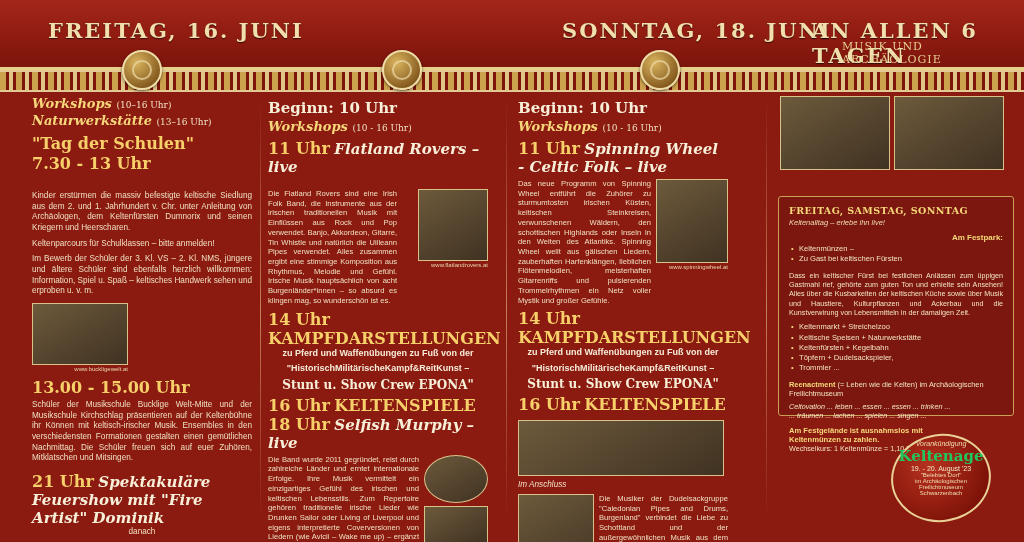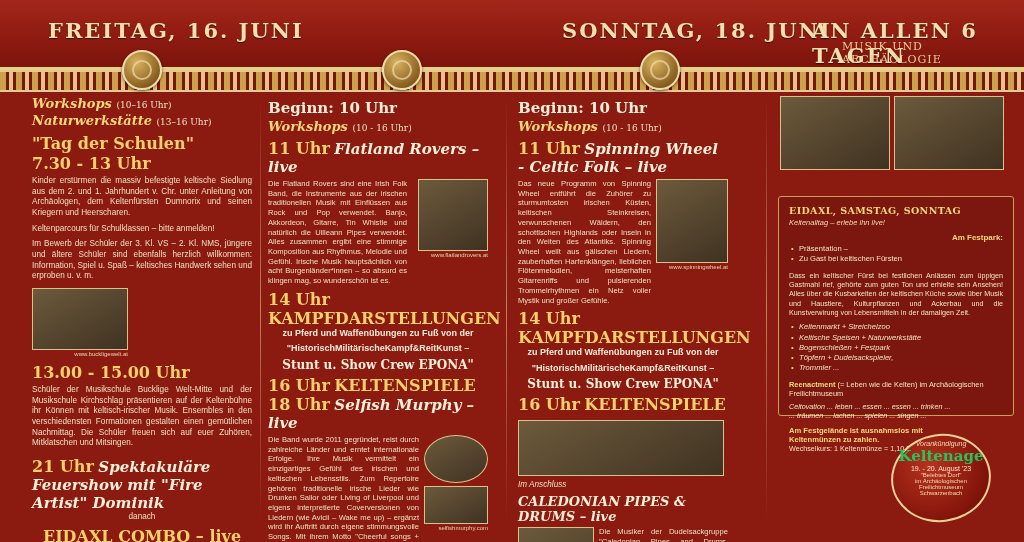--- a/index.html
+++ b/index.html
@@ -152,21 +152,21 @@
     <div class="head-it">
       <span>Workshops</span>
       <small>(10–16 Uhr)</small>
     </div>
     <div class="head-it">
       <span>Naturwerkstätte</span>
       <small>(13–16 Uhr)</small>
     </div>
     <div class="big-y" style="margin-top:6px;">"Tag der Schulen"</div>
     <div class="big-y" style="margin-top:-2px;">7.30 - 13 Uhr</div>
-    <div class="tiny" style="margin-top:3px;">Kinder erstürmen die massiv befestigte keltische Siedlung aus dem 2. und 1. Jahrhundert v. Chr. unter Anleitung von Archäologen, dem Keltenfürsten Dumnorix und seinen Kriegern und Heerscharen.</div>
+    <div class="tiny" style="margin-top:18px;">Kinder erstürmen die massiv befestigte keltische Siedlung aus dem 2. und 1. Jahrhundert v. Chr. unter Anleitung von Archäologen, dem Keltenfürsten Dumnorix und seinen Kriegern und Heerscharen.</div>
     <div class="tiny" style="margin-top:5px;">Keltenparcours für Schulklassen – bitte anmelden!</div>
     <div class="tiny" style="margin-top:5px;">Im Bewerb der Schüler der 3. Kl. VS – 2. Kl. NMS, jüngere und ältere Schüler sind ebenfalls herzlich willkommen: Information, Spiel u. Spaß – keltisches Handwerk sehen und erproben u. v. m.</div>
 
     <div class="photo" style="width:96px;height:62px;margin-top:6px;"></div>
     <div class="cap" style="width:96px;">www.buckligewelt.at</div>
 
     <div class="big-y" style="margin-top:6px;">13.00 - 15.00 Uhr</div>
     <div class="tiny">Schüler der Musikschule Bucklige Welt-Mitte und der Musikschule Kirchschlag präsentieren auf der Keltenbühne ihr Können mit keltisch-irischer Musik. Ensembles in den verschiedensten Formationen gestalten einen gemütlichen Nachmittag. Die Schüler freuen sich auf euer Zuhören, Mitklatschen und Mitsingen.</div>
 
     <div style="margin-top:8px;">
@@ -182,21 +182,21 @@
     <div class="big-w">Beginn: 10 Uhr</div>
     <div class="head-it">
       <span>Workshops</span>
       <small>(10 - 16 Uhr)</small>
     </div>
 
     <div style="margin-top:5px;">
       <span class="big-y">11 Uhr</span>
       <span class="big-w" style="font-style:italic;">Flatland Rovers – live</span>
     </div>
-    <div style="display:flex;gap:11px;margin-top:3px;">
+    <div style="display:flex;gap:21px;margin-top:13px;">
       <div class="tiny2" style="flex:1;">Die Flatland Rovers sind eine Irish Folk Band, die Instrumente aus der irischen traditionellen Musik mit Einflüssen aus Rock und Pop verwendet. Banjo, Akkordeon, Gitarre, Tin Whistle und natürlich die Uilleann Pipes verwendet. Alles zusammen ergibt eine stimmige Komposition aus Rhythmus, Melodie und Gefühl. Irische Musik hauptsächlich von acht Burgenländer*innen – so absurd es klingen mag, so wunderschön ist es.</div>
       <div style="width:70px;">
         <div class="photo" style="width:70px;height:72px;"></div>
         <div class="cap">www.flatlandrovers.at</div>
       </div>
     </div>
 
     <div style="margin-top:4px;">
       <span class="big-y">14 Uhr</span>
       <span class="big-y">KAMPFDARSTELLUNGEN</span>
@@ -252,51 +252,50 @@
     <div class="big-w" style="text-align:center;font-size:12px;">Stunt u. Show Crew EPONA"</div>
 
     <div style="margin-top:4px;">
       <span class="big-y">16 Uhr</span>
       <span class="big-y">KELTENSPIELE</span>
     </div>
 
     <div class="photo" style="width:206px;height:56px;margin-top:6px;"></div>
 
     <div class="tiny" style="margin-top:4px;font-style:italic;">Im Anschluss</div>
-    <div class="big-w" style="font-style:italic;font-size:13px;">CALEDONIAN PIPES &amp; DRUMS – live</div>
 
     <div style="display:flex;gap:5px;margin-top:3px;">
       <div style="width:76px;">
         <div class="photo" style="width:76px;height:88px;"></div>
 
       </div>
       <div class="tiny2" style="flex:1;">Die Musiker der Dudelsackgruppe "Caledonian Pipes and Drums, Burgenland" verbindet die Liebe zu Schottland und der außergewöhnlichen Musik aus dem Hochland. Neben zahlreichen Auftritten und laufenden Probearbeit werden regelmäßig Workshops zu schottischer Dudelsackmusik im In- und Ausland besucht. "Die Burgenländer" werden aber auch von tollen Musikerinnen und Musikern aus den angrenzenden Bundesländern unterstützt. Denn schottische Musik eint!</div>
     </div>
   </div>
 
   <div class="col col4">
     <div style="display:flex;gap:4px;">
       <div class="photo" style="width:110px;height:74px;"></div>
       <div class="photo" style="width:110px;height:74px;"></div>
     </div>
   </div>
 
   <div class="infopanel">
-    <h4>EIDAXL, SAMSTAG, SONNTAG</h4>
+    <h4>FREITAG, SAMSTAG, SONNTAG</h4>
     <p class="sub">Keltenalltag – erlebe ihn live!</p>
     <div style="font-size:8px;font-weight:bold;color:#f6d77a;text-align:right;">Am Festpark:</div>
     <ul>
-      <li>Präsentation –</li>
+      <li>Keltenmünzen –</li>
       <li>Zu Gast bei keltischen Fürsten</li>
     </ul>
     <div style="font-size:7.2px;line-height:1.3;text-align:justify;">Dass ein keltischer Fürst bei festlichen Anlässen zum üppigen Gastmahl rief, gehörte zum guten Ton und erhielte sein Ansehen! Alles über die Kusbarkeiten der keltischen Küche sowie über Musik und Haustiere, Kulturpflanzen und Ackerbau und die Kunstverwirung von Lebensmitteln in der damaligen Zeit.</div>
-    <ul style="margin-top:5px;font-style:italic;">
+    <ul style="margin-top:5px;">
       <li>Keltenmarkt + Streichelzoo</li>
       <li>Keltische Speisen + Naturwerkstätte</li>
-      <li>Bogenschießen + Festpark</li>
+      <li>Keltenfürsten + Kegelbahn</li>
       <li>Töpfern + Dudelsackspieler,</li>
       <li>Trommler ...</li>
     </ul>
     <div style="font-size:7.4px;margin-top:4px;">
       <span style="color:#f6d77a;font-weight:bold;text-align:center;">Reenactment</span>
       <span>(= Leben wie die Kelten) im Archäologischen Freilichtmuseum</span>
     </div>
     <div style="font-size:7.2px;margin-top:4px;font-style:italic;">Celtovation ... leben ... essen ... essen ... trinken ...</div>
     <div style="font-size:7.2px;font-style:italic;">... träumen ... lachen ... spielen ... singen ...</div>
     <div style="font-size:7.6px;margin-top:6px;font-weight:bold;color:#f6d77a;">Am Festgelände ist ausnahmslos mit</div>

